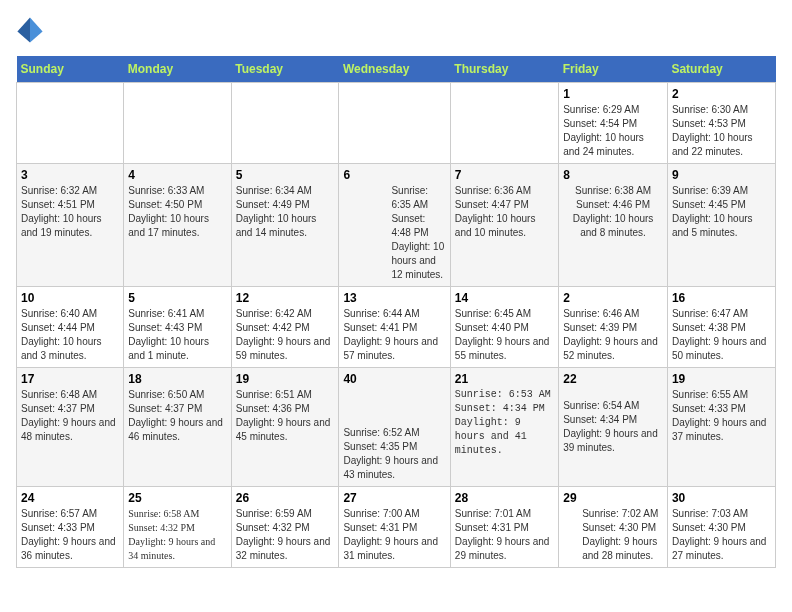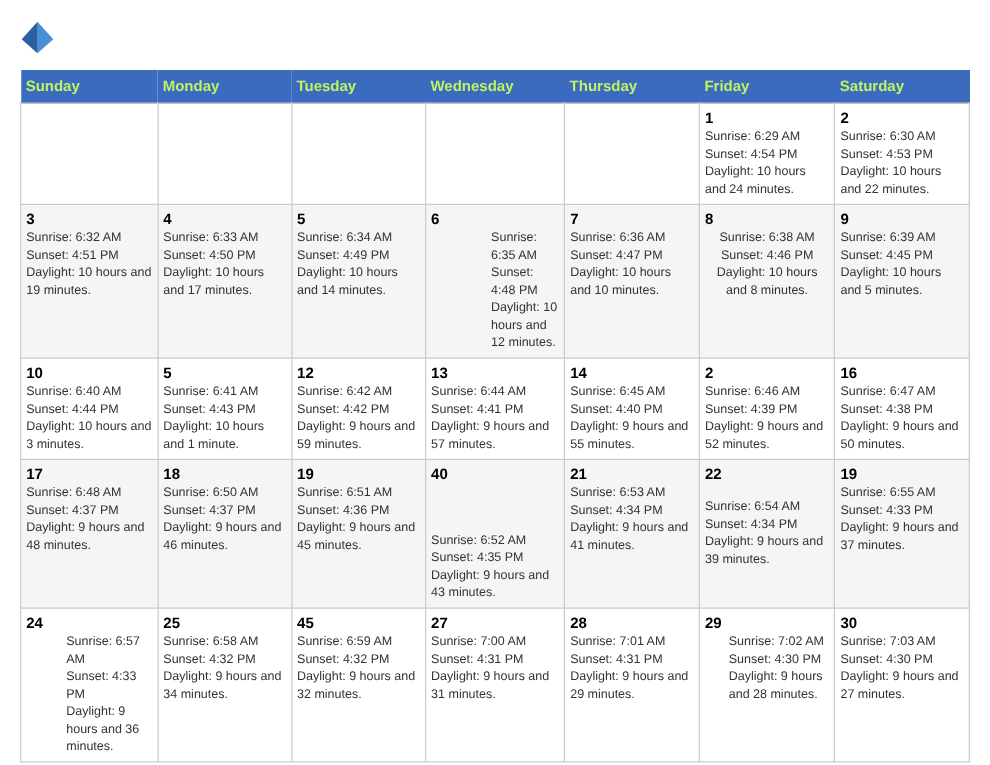--- a/index.html
+++ b/index.html
@@ -246,52 +246,52 @@
 Daylight: 9 hours and 45 minutes.</div>
         </td>
         <td>
           <div class="day-num">40</div>
           <div class="day-info" style="white-space: pre-line; margin-top: 40px;">Sunrise: 6:52 AM
 Sunset: 4:35 PM
 Daylight: 9 hours and 43 minutes.</div>
         </td>
         <td>
           <div class="day-num">21</div>
-          <div class="day-info" style="white-space: pre-line;">Sunrise: 6:53 AM
+          <div class="day-info" style="white-space: pre-line; font-family: Liberation Mono, monospace;">Sunrise: 6:53 AM
 Sunset: 4:34 PM
 Daylight: 9 hours and 41 minutes.</div>
         </td>
         <td>
           <div class="day-num">22</div>
           <div class="day-info" style="white-space: pre-line; margin-top: 13px;">Sunrise: 6:54 AM
 Sunset: 4:34 PM
 Daylight: 9 hours and 39 minutes.</div>
         </td>
         <td>
           <div class="day-num">19</div>
           <div class="day-info" style="white-space: pre-line;">Sunrise: 6:55 AM
 Sunset: 4:33 PM
 Daylight: 9 hours and 37 minutes.</div>
         </td>
       </tr>
       <tr>
         <td>
           <div class="day-num">24</div>
-          <div class="day-info" style="white-space: pre-line; margin-left: 32px;">Sunrise: 6:57 AM
+          <div class="day-info" style="white-space: pre-line;">Sunrise: 6:57 AM
 Sunset: 4:33 PM
 Daylight: 9 hours and 36 minutes.</div>
         </td>
         <td>
           <div class="day-num">25</div>
-          <div class="day-info" style="white-space: pre-line;">Sunrise: 6:58 AM
+          <div class="day-info" style="white-space: pre-line; font-family: Liberation Serif, serif;">Sunrise: 6:58 AM
 Sunset: 4:32 PM
 Daylight: 9 hours and 34 minutes.</div>
         </td>
         <td>
-          <div class="day-num">45</div>
+          <div class="day-num">26</div>
           <div class="day-info" style="white-space: pre-line;">Sunrise: 6:59 AM
 Sunset: 4:32 PM
 Daylight: 9 hours and 32 minutes.</div>
         </td>
         <td>
           <div class="day-num">27</div>
           <div class="day-info" style="white-space: pre-line;">Sunrise: 7:00 AM
 Sunset: 4:31 PM
 Daylight: 9 hours and 31 minutes.</div>
         </td>

